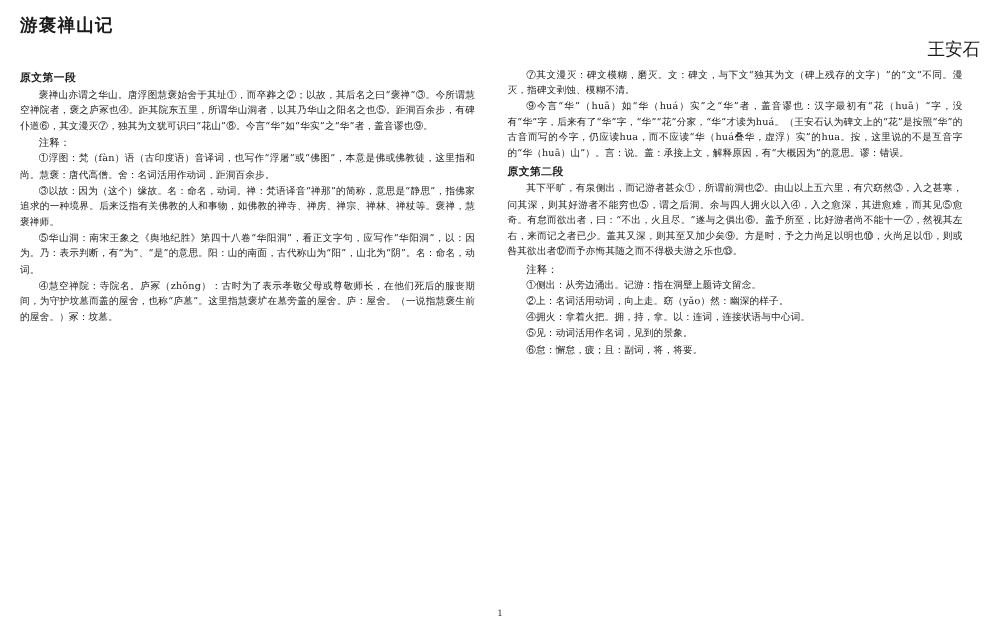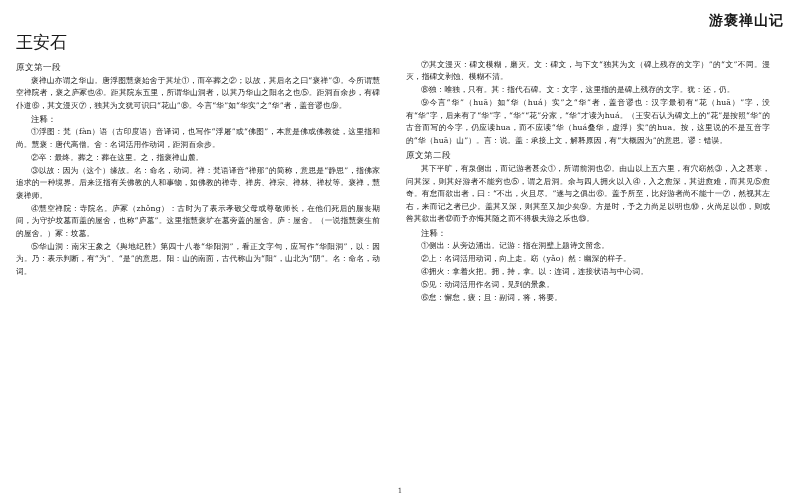--- a/index.html
+++ b/index.html
@@ -15,46 +15,46 @@
     overflow: hidden;
   }
   .page {
     position: relative;
     width: 800px;
     height: 500px;
     box-sizing: border-box;
     padding: 10px 16px 0 16px;
   }
   .title {
-    text-align: right;
+    text-align: left;
     font-size: 14px;
     font-weight: bold;
     letter-spacing: 1px;
     margin: 2px 0 1px 0;
   }
   .author {
-    text-align: left;
-    font-size: 17px;
+    text-align: right;
+    font-size: 14px;
     margin: 0 0 5px 0;
   }
   .columns {
     display: flex;
     gap: 26px;
     align-items: flex-start;
   }
   .col {
     width: 364px;
     flex: 0 0 364px;
   }
   .col.right {
     padding-top: 0px;
   }
   .sec-head {
     font-size: 8.6px;
-    font-weight: normal;
+    font-weight: bold;
     margin: 3px 0 1px 0;
     letter-spacing: 0.4px;
   }
   p {
     margin: 0 0 0.5px 0;
     font-size: 7.7px;
     line-height: 1.62;
     text-align: justify;
     text-justify: inter-ideograph;
     letter-spacing: 0.15px;
@@ -89,29 +89,27 @@
   <div class="title">游褒禅山记</div>
   <div class="author">王安石</div>
 
   <div class="columns">
 
     <div class="col left">
       <div class="sec-head">原文第一段</div>
       <p class="body">褒禅山亦谓之华山。唐浮图慧褒始舍于其址①，而卒葬之②；以故，其后名之曰“褒禅”③。今所谓慧空禅院者，褒之庐冢也④。距其院东五里，所谓华山洞者，以其乃华山之阳名之也⑤。距洞百余步，有碑仆道⑥，其文漫灭⑦，独其为文犹可识曰“花山”⑧。今言“华”如“华实”之“华”者，盖音谬也⑨。</p>
       <div class="notes-label">注释：</div>
       <p class="note">①浮图：梵（fàn）语（古印度语）音译词，也写作“浮屠”或“佛图”，本意是佛或佛教徒，这里指和尚。慧褒：唐代高僧。舍：名词活用作动词，距洞百余步。</p>
-      <p class="note">②卒：最终。葬之：葬在这里。之，指褒禅山麓。</p>
       <p class="note">③以故：因为（这个）缘故。名：命名，动词。禅：梵语译音“禅那”的简称，意思是“静思”，指佛家追求的一种境界。后来泛指有关佛教的人和事物，如佛教的禅寺、禅房、禅宗、禅林、禅杖等。褒禅，慧褒禅师。</p>
+      <p class="note">⑤华山洞：南宋王象之《舆地纪胜》第四十八卷“华阳洞”，看正文字句，应写作“华阳洞”，以：因为。乃：表示判断，有“为”、“是”的意思。阳：山的南面，古代称山为“阳”，山北为“阴”。名：命名，动词。</p>
       <p class="note">④慧空禅院：寺院名。庐冢（zhǒng）：古时为了表示孝敬父母或尊敬师长，在他们死后的服丧期间，为守护坟墓而盖的屋舍，也称“庐墓”。这里指慧褒圹在墓旁盖的屋舍。庐：屋舍。（一说指慧褒生前的屋舍。）冢：坟墓。</p>
-      <p class="note">⑤华山洞：南宋王象之《舆地纪胜》第四十八卷“华阳洞”，看正文字句，应写作“华阳洞”，以：因为。乃：表示判断，有“为”、“是”的意思。阳：山的南面，古代称山为“阳”，山北为“阴”。名：命名，动词。</p>
     </div>
 
     <div class="col right">
       <p class="note">⑦其文漫灭：碑文模糊，磨灭。文：碑文，与下文“独其为文（碑上残存的文字）”的“文”不同。漫灭，指碑文剥蚀、模糊不清。</p>
-      <p class="note">⑧独：唯独，只有。其：指代石碑。文：文字，这里指的是碑上残存的文字。犹：还，仍。</p>
       <p class="note">⑨今言“华”（huā）如“华（huá）实”之“华”者，盖音谬也：汉字最初有“花（huā）”字，没有“华”字，后来有了“华”字，“华”“花”分家，“华”才读为huá。（王安石认为碑文上的“花”是按照“华”的古音而写的今字，仍应读hua，而不应读“华（huá叠华，虚浮）实”的hua。按，这里说的不是互音字的“华（huā）山”）。言：说。盖：承接上文，解释原因，有“大概因为”的意思。谬：错误。</p>
       <div class="sec-head">原文第二段</div>
       <p class="body">其下平旷，有泉侧出，而记游者甚众①，所谓前洞也②。由山以上五六里，有穴窈然③，入之甚寒，问其深，则其好游者不能穷也⑤，谓之后洞。余与四人拥火以入④，入之愈深，其进愈难，而其见⑤愈奇。有怠而欲出者，曰：“不出，火且尽。”遂与之俱出⑥。盖予所至，比好游者尚不能十一⑦，然视其左右，来而记之者已少。盖其又深，则其至又加少矣⑨。方是时，予之力尚足以明也⑩，火尚足以⑪，则或咎其欲出者⑫而予亦悔其随之而不得极夫游之乐也⑬。</p>
       <div class="notes-label">注释：</div>
       <p class="note">①侧出：从旁边涌出。记游：指在洞壁上题诗文留念。</p>
       <p class="note">②上：名词活用动词，向上走。窈（yǎo）然：幽深的样子。</p>
       <p class="note">④拥火：拿着火把。拥，持，拿。以：连词，连接状语与中心词。</p>
       <p class="note">⑤见：动词活用作名词，见到的景象。</p>
       <p class="note">⑥怠：懈怠，疲；且：副词，将，将要。</p>
     </div>

